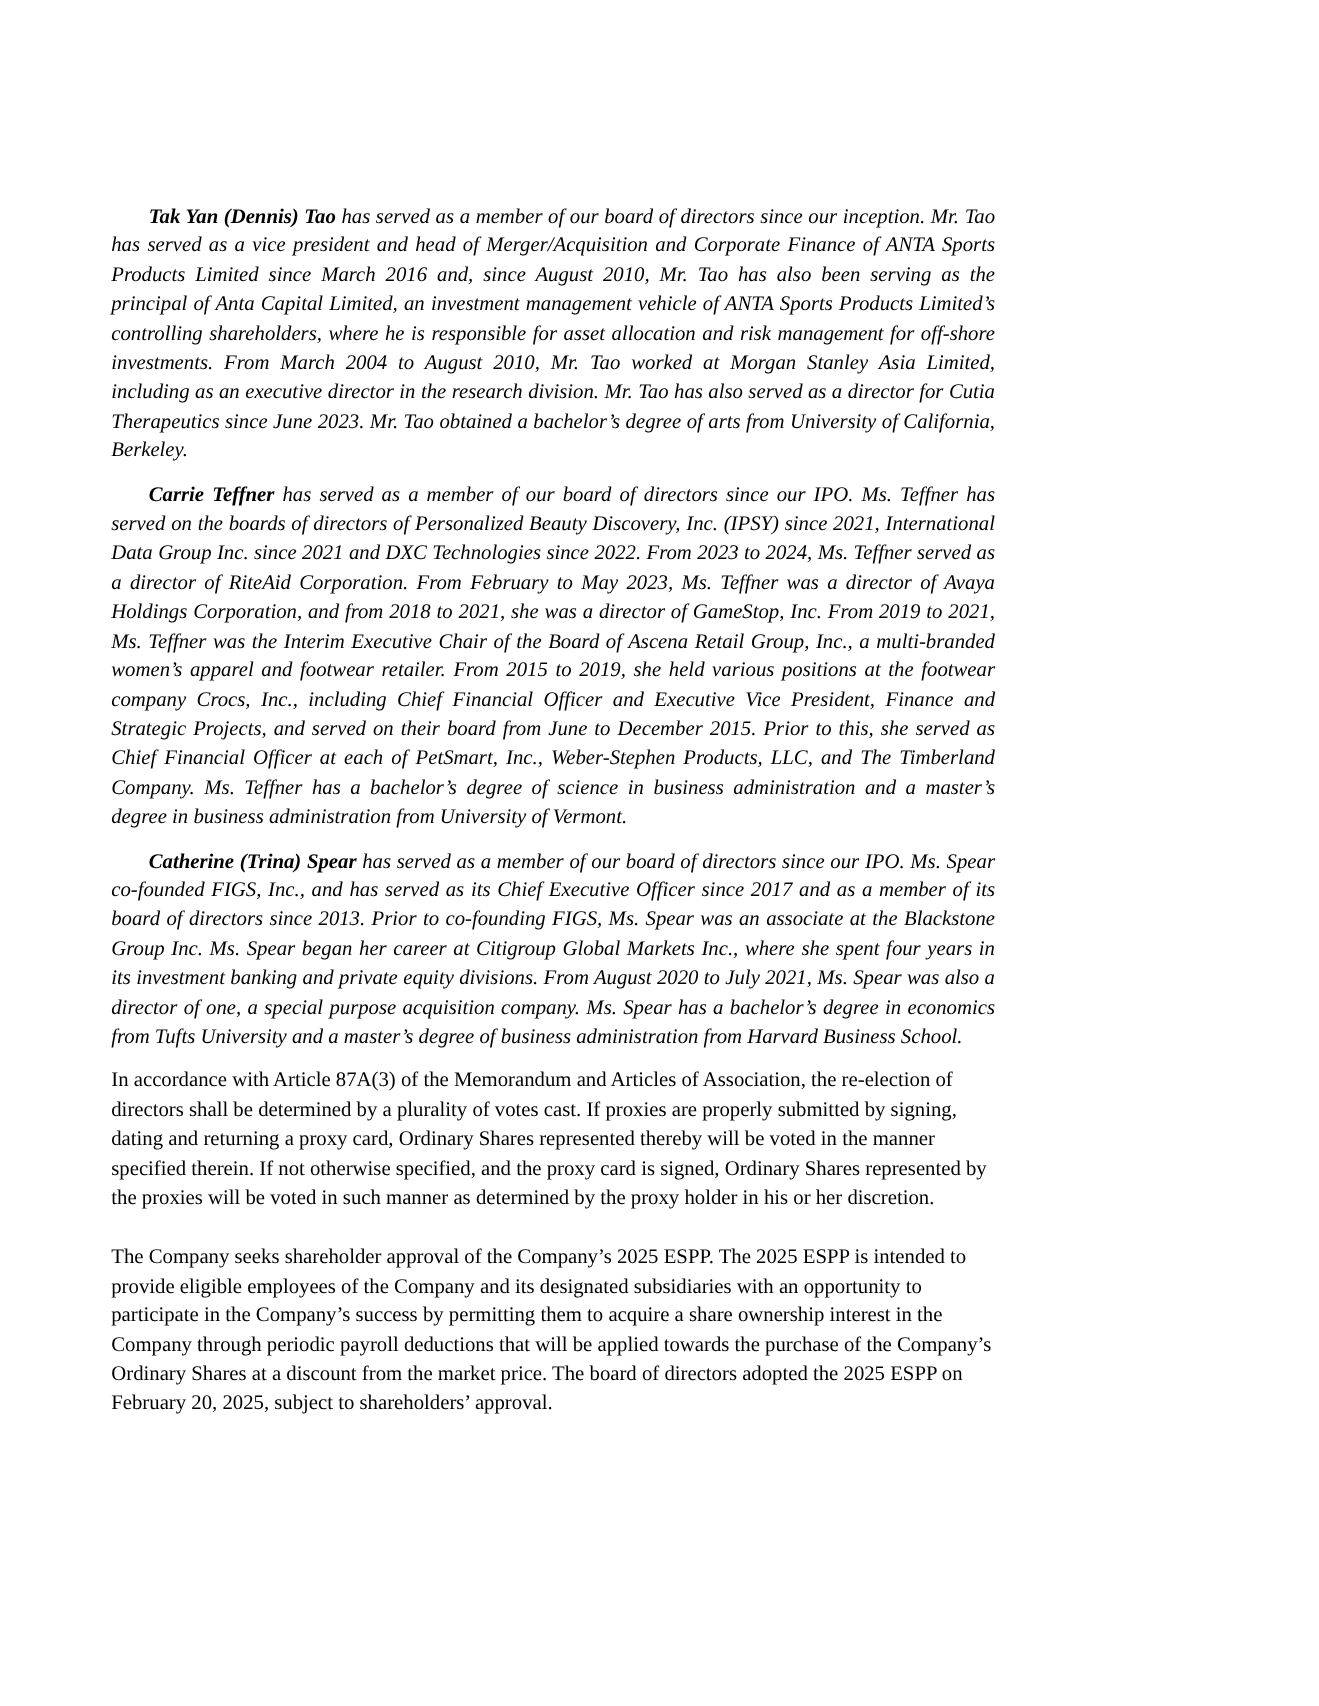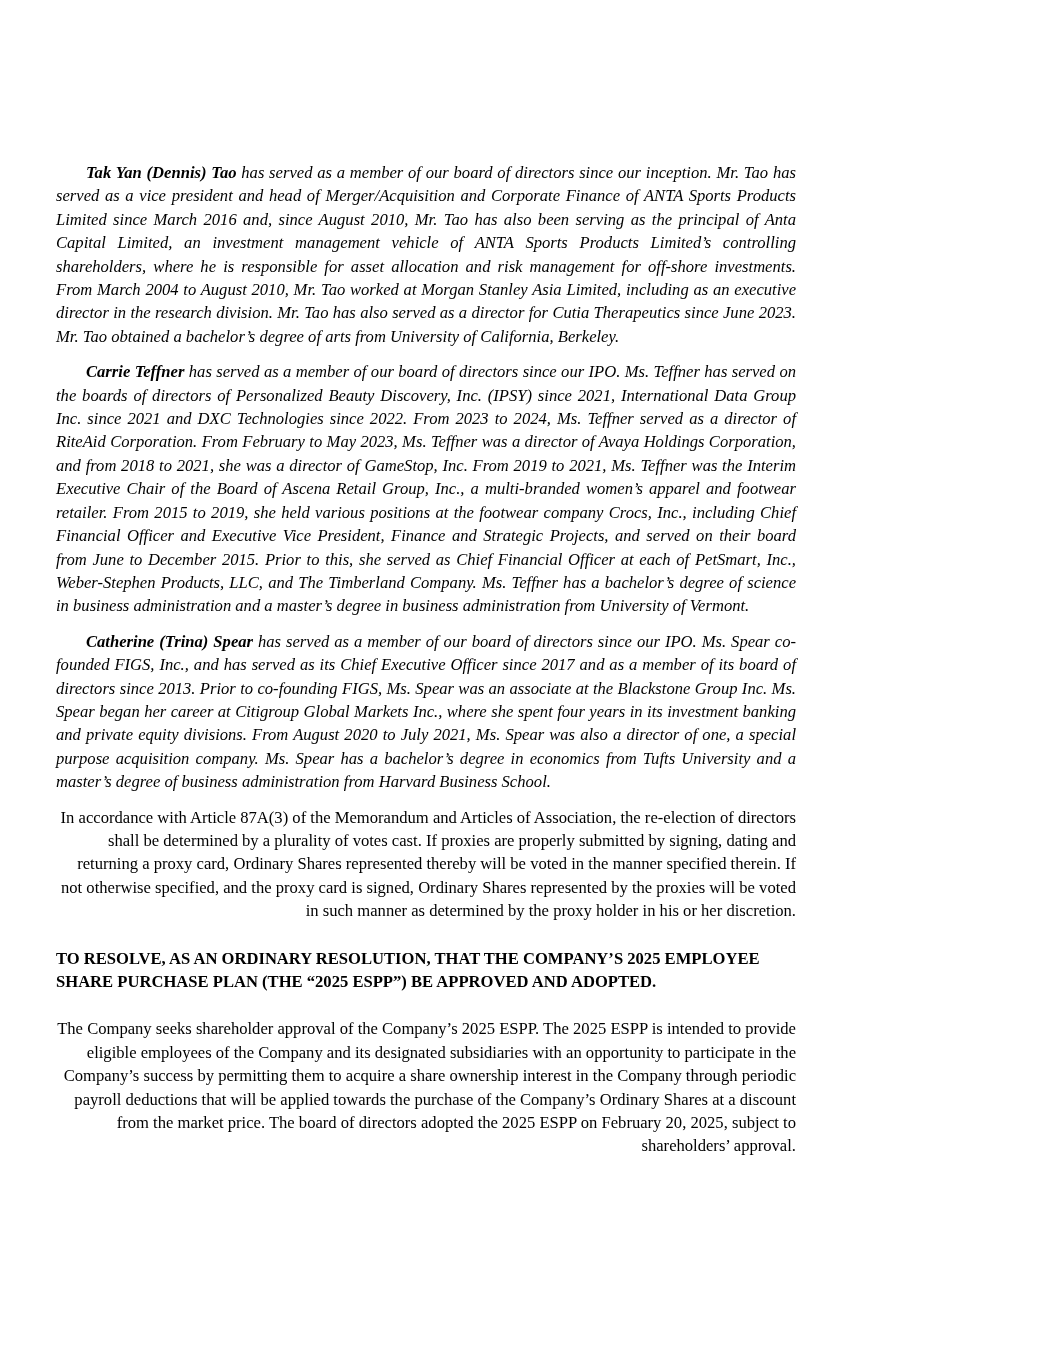--- a/index.html
+++ b/index.html
@@ -5,37 +5,37 @@
   * { margin: 0; padding: 0; box-sizing: border-box; }
   html, body {
     width: 1055px;
     background: #ffffff;
     color: #000000;
     font-family: "Liberation Serif", serif;
   }
   .page {
     width: 919px;
     height: 1365px;
-    padding: 161px 123px 40px 56px;
+    padding: 161px 123px 40px 89px;
     background: #ffffff;
     font-size: 16.6px;
     line-height: 23.4px;
   }
   p { margin: 0; }
   .bio {
     font-style: italic;
     text-align: justify;
     text-indent: 30px;
     margin-bottom: 12px;
   }
   .bio .bio-name {
     font-weight: bold;
   }
   .plain {
-    text-align: right;
+    text-align: left;
     margin-bottom: 12px;
   }
   .gap-lg { margin-top: 24px; }
   .bold-para {
     font-weight: bold;
     text-align: left;
     margin-bottom: 12px;
   }
 </style>
 </head>
@@ -46,17 +46,16 @@
   <p class="bio"><span class="bio-name">Tak Yan (Dennis) Tao</span><span> has served as a member of our board of directors since our inception. Mr. Tao has served as a vice president and head of Merger/Acquisition and Corporate Finance of ANTA Sports Products Limited since March 2016 and, since August 2010, Mr. Tao has also been serving as the principal of Anta Capital Limited, an investment management vehicle of ANTA Sports Products Limited’s controlling shareholders, where he is responsible for asset allocation and risk management for off-shore investments. From March 2004 to August 2010, Mr. Tao worked at Morgan Stanley Asia Limited, including as an executive director in the research division. Mr. Tao has also served as a director for Cutia Therapeutics since June 2023. Mr. Tao obtained a bachelor’s degree of arts from University of California, Berkeley.</span></p>
 
   <p class="bio"><span class="bio-name">Carrie Teffner</span><span> has served as a member of our board of directors since our IPO. Ms. Teffner has served on the boards of directors of Personalized Beauty Discovery, Inc. (IPSY) since 2021, International Data Group Inc. since 2021 and DXC Technologies since 2022. From 2023 to 2024, Ms. Teffner served as a director of RiteAid Corporation. From February to May 2023, Ms. Teffner was a director of Avaya Holdings Corporation, and from 2018 to 2021, she was a director of GameStop, Inc. From 2019 to 2021, Ms. Teffner was the Interim Executive Chair of the Board of Ascena Retail Group, Inc., a multi-branded women’s apparel and footwear retailer. From 2015 to 2019, she held various positions at the footwear company Crocs, Inc., including Chief Financial Officer and Executive Vice President, Finance and Strategic Projects, and served on their board from June to December 2015. Prior to this, she served as Chief Financial Officer at each of PetSmart, Inc., Weber-Stephen Products, LLC, and The Timberland Company. Ms. Teffner has a bachelor’s degree of science in business administration and a master’s degree in business administration from University of Vermont.</span></p>
 
   <p class="bio"><span class="bio-name">Catherine (Trina) Spear</span><span> has served as a member of our board of directors since our IPO. Ms. Spear co-founded FIGS, Inc., and has served as its Chief Executive Officer since 2017 and as a member of its board of directors since 2013. Prior to co-founding FIGS, Ms. Spear was an associate at the Blackstone Group Inc. Ms. Spear began her career at Citigroup Global Markets Inc., where she spent four years in its investment banking and private equity divisions. From August 2020 to July 2021, Ms. Spear was also a director of one, a special purpose acquisition company. Ms. Spear has a bachelor’s degree in economics from Tufts University and a master’s degree of business administration from Harvard Business School.</span></p>
 
   <p class="plain">In accordance with Article 87A(3) of the Memorandum and Articles of Association, the re-election of directors shall be determined by a plurality of votes cast. If proxies are properly submitted by signing, dating and returning a proxy card, Ordinary Shares represented thereby will be voted in the manner specified therein. If not otherwise specified, and the proxy card is signed, Ordinary Shares represented by the proxies will be voted in such manner as determined by the proxy holder in his or her discretion.</p>
 
 
 
-  <p class="bold-para gap-lg">TO RESOLVE, AS AN ORDINARY RESOLUTION, THAT THE COMPANY’S 2025 EMPLOYEE SHARE PURCHASE PLAN (THE “2025 ESPP”) BE APPROVED AND ADOPTED.</p>
 
   <p class="plain gap-lg">The Company seeks shareholder approval of the Company’s 2025 ESPP. The 2025 ESPP is intended to provide eligible employees of the Company and its designated subsidiaries with an opportunity to participate in the Company’s success by permitting them to acquire a share ownership interest in the Company through periodic payroll deductions that will be applied towards the purchase of the Company’s Ordinary Shares at a discount from the market price. The board of directors adopted the 2025 ESPP on February 20, 2025, subject to shareholders’ approval.</p>
 
 </div>
 
 </body></html>

